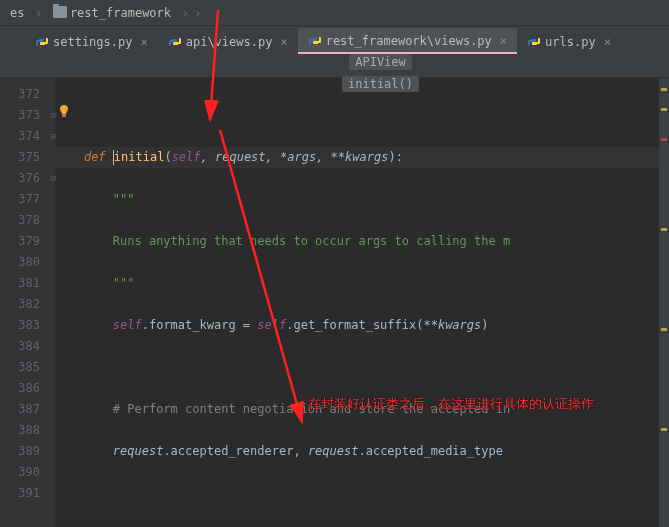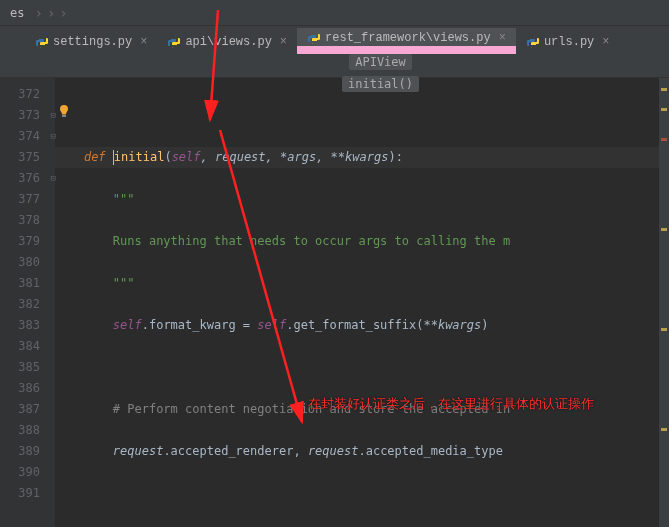--- a/index.html
+++ b/index.html
@@ -4,23 +4,23 @@
 <style>
 * { margin:0; padding:0; box-sizing:border-box; }
 body { font-family:"Microsoft YaHei",Consolas,monospace; background:#2b2b2b; color:#a9b7c6; font-size:13px; width:669px; height:527px; overflow:hidden; position:relative; }
 .breadcrumb { height:26px; background:#3c3f41; display:flex; align-items:center; padding:0 4px; font-size:12px; gap:4px; border-bottom:1px solid #323232; }
 .bc-item { display:flex; align-items:flex-start; gap:3px; color:#bbb; padding:2px 6px; cursor:pointer; }
 .bc-sep { color:#666; font-size:14px; }
 .folder-icon { width:14px; height:12px; background:#87939a; display:inline-block; border-radius:1px; position:relative; }
 .folder-icon::before { content:""; position:absolute; top:-2px; left:0; width:6px; height:2px; background:#87939a; border-radius:1px 1px 0 0; }
 .py-icon { width:14px; height:14px; display:inline-block; position:relative; }
 .py-icon svg { width:14px; height:14px; }
-.tabs { height:28px; background:#3c3f41; display:flex; align-items:flex-end; padding-left:25px; font-size:12px;font-family:Liberation Mono, monospace; }
+.tabs { height:28px; background:#3c3f41; display:flex; align-items:flex-end; padding-left:25px; font-size:12px; }
 .tab { display:flex; align-items:center; gap:4px; padding:4px 10px; color:#bbb; border-top:1px solid transparent; cursor:pointer; height:26px; }
-.tab.active { background:#4e5254; border-bottom:8px solid #f9a8d4; color:#bbb; }
+.tab.active { background:#4e5254; border-bottom:2px solid #f9a8d4; color:#bbb; }
 .tab .close { color:#888; margin-left:4px; font-size:12px; }
 .context-bar { height:24px; background:#3c3f41; display:flex; align-items:center; padding-left:92px; gap:6px; font-size:12px; color:#aaa; border-bottom:1px solid #323232;flex-direction:column; }
 .ctx-item { background:#4e5254; padding:1px 6px; border-radius:2px; font-family:Consolas,monospace; }
 .editor { display:flex; position:relative; height:calc(527px - 78px); }
 .gutter { background:#313335; width:55px; text-align:right; padding-right:15px; color:#606366; font-family:Consolas,monospace; font-size:12px; line-height:21px; padding-top:6px; user-select:none; position:relative; }
 .code { flex:1; padding-top:6px; font-family:Consolas,monospace; font-size:12px; line-height:21px; white-space:pre; overflow:hidden; position:relative; }
 .ln { height:21px; }
 .code-line { height:21px; }
 .kw { color:#cc7832; font-style:italic; }
 .fn { color:#ffc66d; }
@@ -41,20 +41,24 @@
 .cursor-mark { display:inline-block; width:1px; height:15px; background:#bbb; vertical-align:middle; }
 </style>
 </head>
 <body>
 
 <div class="breadcrumb">
   <span class="bc-item">
       <span>es</span>
     </span>
   <span class="bc-sep">›</span>
+  <span class="bc-item">
+    <span class="folder-icon"></span>
+    <span>rest_framework</span>
+  </span>
   <span class="bc-sep">›</span>
   <span class="bc-sep">›</span>
 </div>
 
 <div class="tabs">
   <div class="tab">
     <span class="py-icon"><svg viewBox="0 0 14 14">
           <path fill="#3672a4" d="M6 1h3v3H4v1H2c-1 0-1 1-1 2v2c0 1 0 2 1 2h1V8c0-1 1-1 1-1h4c1 0 1-1 1-1V2c0-1-1-1-1-1H6z"></path>
           <path fill="#ffd43b" d="M8 13H5v-3h5v-1h2c1 0 1-1 1-2V5c0-1 0-2-1-2h-1v3c0 1-1 1-1 1H6c-1 0-1 1-1 1v4c0 1 1 1 1 1h2z"></path>
         </svg></span>

